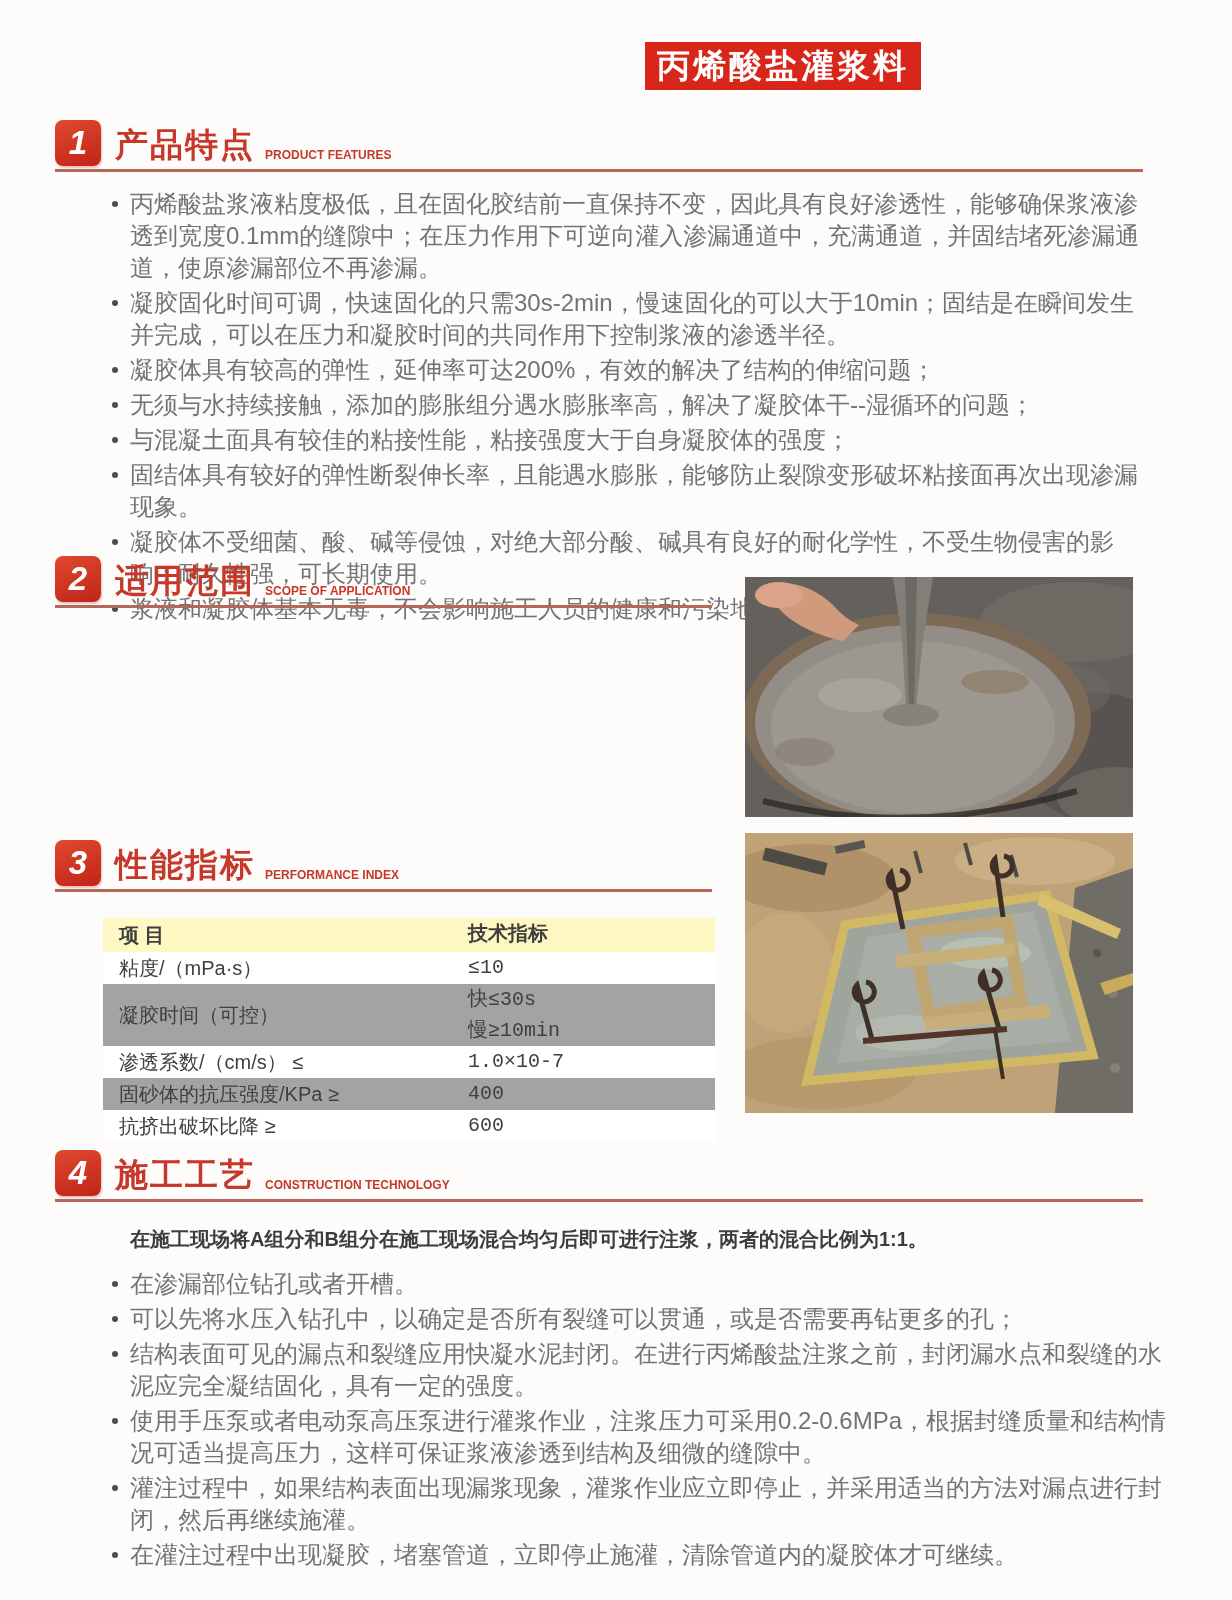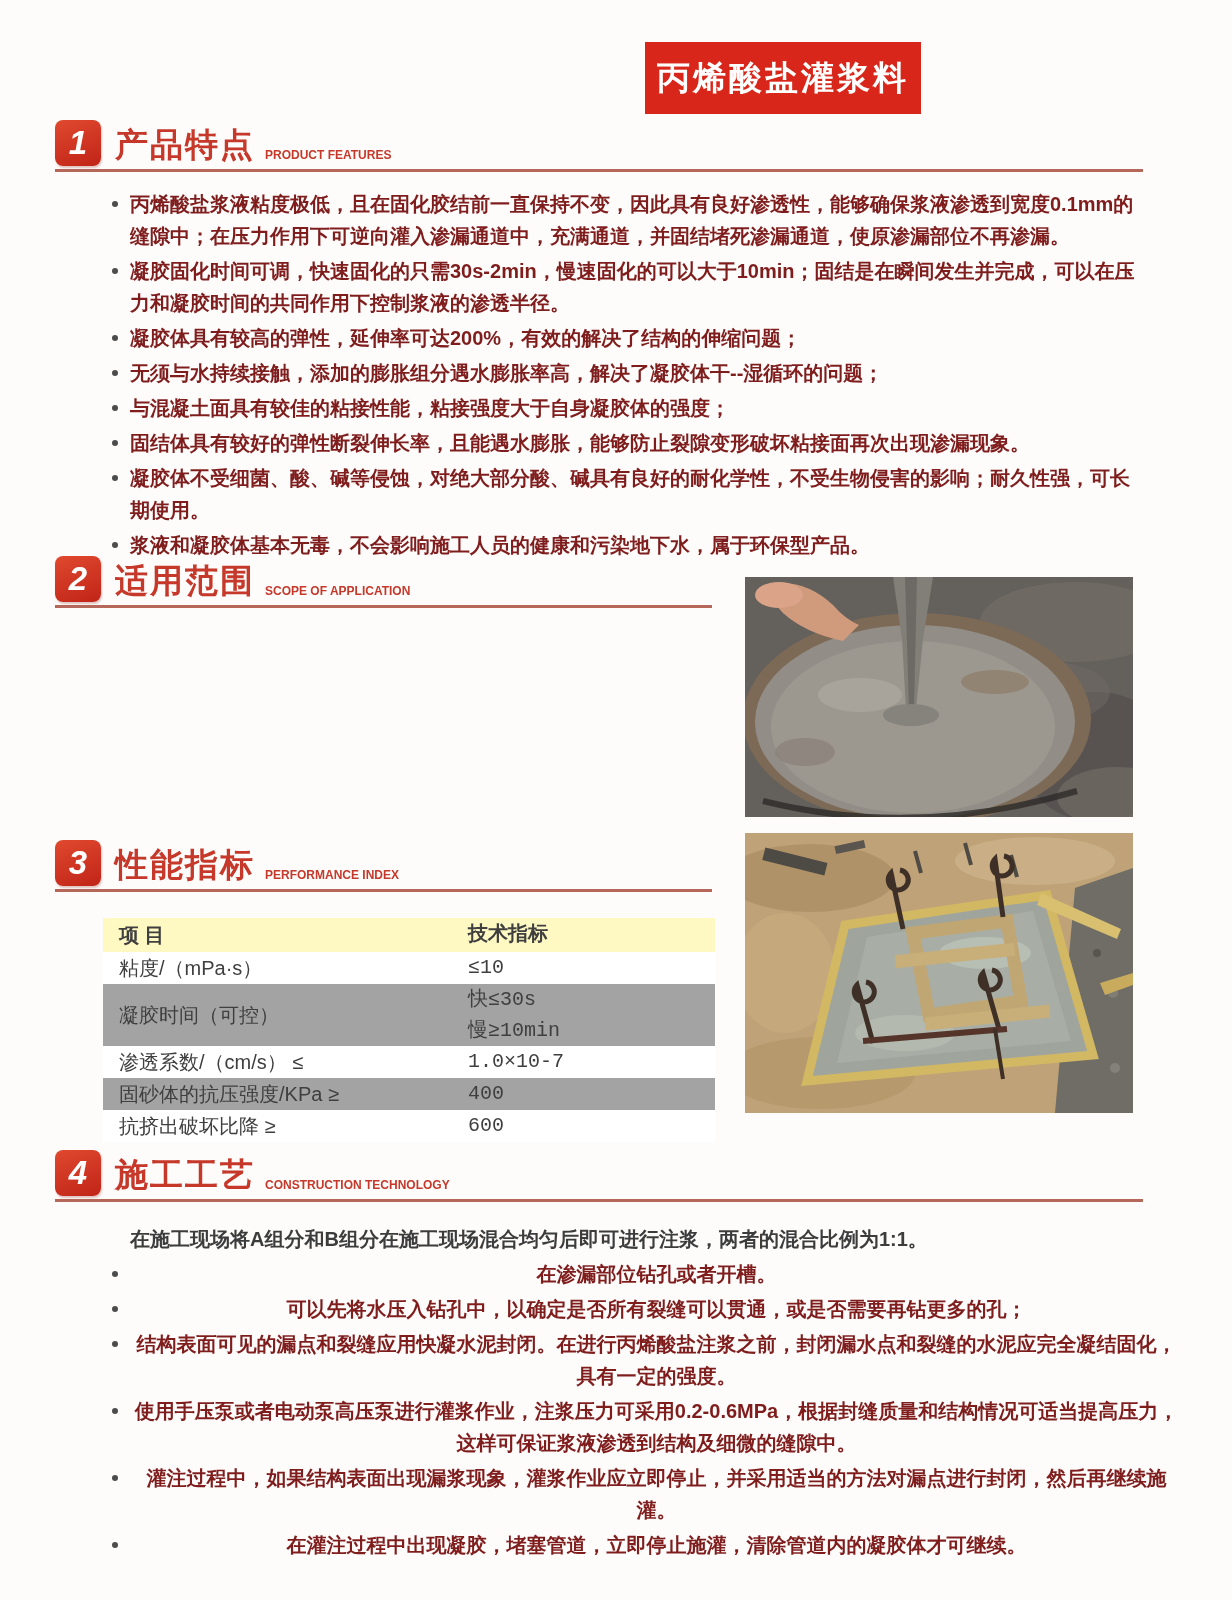--- a/index.html
+++ b/index.html
@@ -10,21 +10,21 @@
     color:#4a4a4a;
     -webkit-font-smoothing:antialiased;
   }
   .page{position:relative;width:1232px;height:1600px;overflow:hidden;background:#fdfcfb;}
 
   
   .banner{
     position:absolute;left:645px;top:42px;
     background:#d8271a;color:#ffffff;
     font-size:33px;font-weight:bold;letter-spacing:3px;
-    padding:16px 12px;line-height:40px;
+    padding:4px 12px;line-height:40px;
   }
 
   
   .sec{position:absolute;left:55px;width:1090px;}
   .sec-1{top:120px;}
   .sec-2{top:556px;}
   .sec-3{top:840px;}
   .sec-4{top:1150px;}
 
   .sec-head{position:relative;height:52px;white-space:nowrap;}
@@ -50,30 +50,30 @@
     line-height:18px;
   }
   .rule{position:absolute;left:0;bottom:0;height:3px;background:#b5675a;}
   .rule-full{width:1088px;}
   .rule-short{width:657px;}
 
   
   ul.blist{list-style:none;margin:16px 0 0 48px;padding:0;}
   ul.blist li{
     position:relative;padding-left:27px;
-    font-size:20px;line-height:32px;margin-bottom:3px;color:#7f1d1d;font-weight:bold;
+    font-size:24px;line-height:32px;margin-bottom:3px;color:#737373;
   }
   ul.blist li::before{
     content:"";position:absolute;left:9px;top:13px;
     width:6px;height:6px;border-radius:50%;background:#4c4c4c;
   }
   .sec-2 ul.blist{width:612px;margin-top:14px;}
   .sec-2 ul.blist li{line-height:31px;margin-bottom:1px;}
   .sec-1 ul.blist{width:1040px;}
-  .sec-4 ul.blist{width:1080px;margin-top:2px;text-align:center;}
+  .sec-4 ul.blist{width:1080px;margin-top:12px;}
 
   
   .intro{
     margin:20px 0 0 75px;width:1010px;
     font-size:20px;line-height:34px;font-weight:bold;color:#3c3c3c;
   }
 
   
   .ptable{margin:26px 0 0 48px;width:612px;font-size:20px;color:#3f3f3f;}
   .trow{display:flex;align-items:center;min-height:32px;background:#ffffff;}

